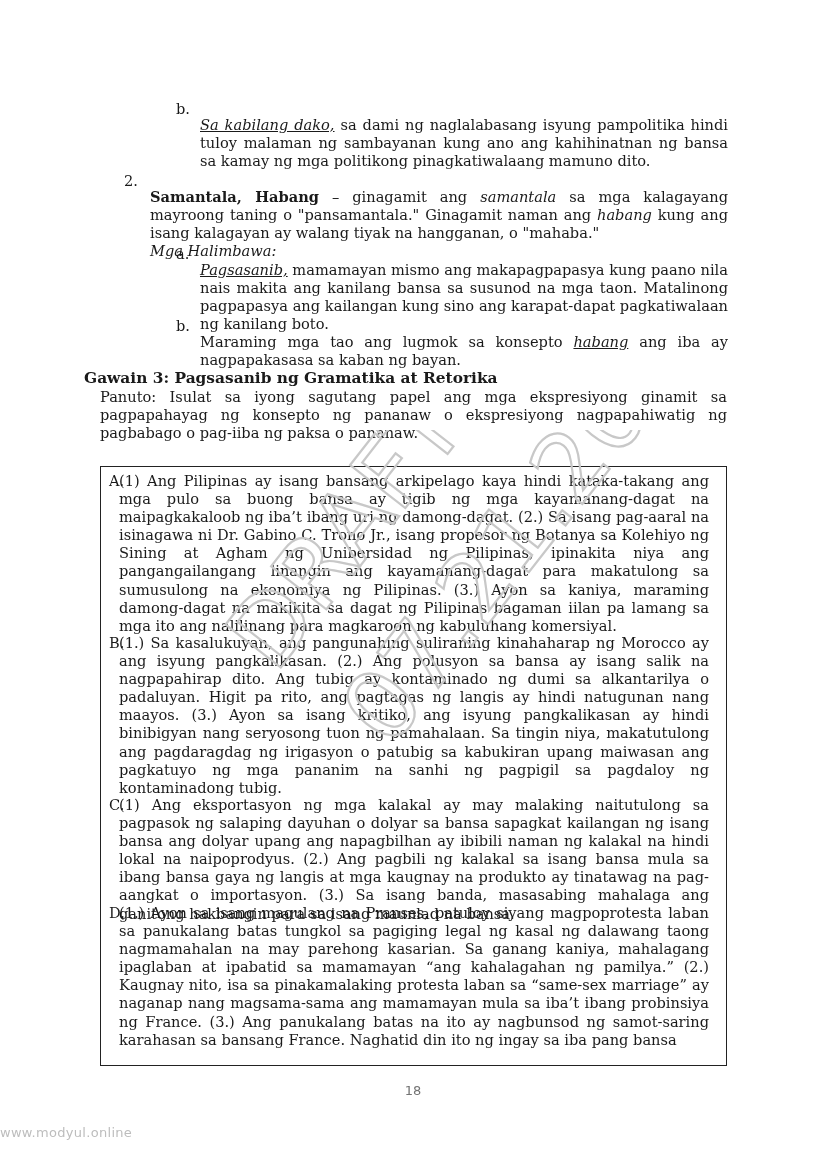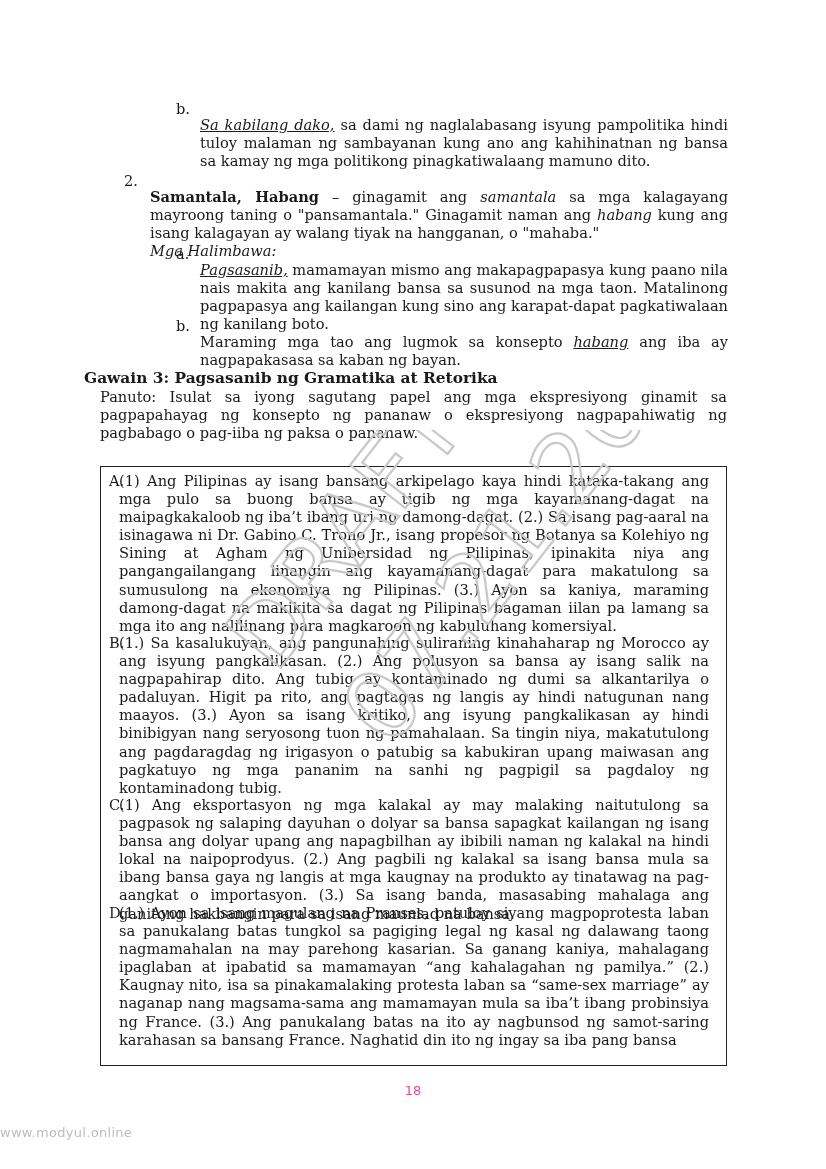--- a/index.html
+++ b/index.html
@@ -32,21 +32,21 @@
     .bi { position: absolute; left: 8px; width: 610px; }
     .bi .lbl { position: absolute; left: 0; top: 0; }
     .bi .body { position: absolute; left: 10px; top: 0; width: 590px; text-align: justify; text-align-last: justify; }
     .bi .body.last { text-align-last: left; }
     #bi-a { top: 5px; }
     #bi-b { top: 167px; }
     #bi-c { top: 329px; }
     #bi-d { top: 437px; }
 
     #page-num { left: 0; width: 826px; top: 1083px; text-align: center;
-                font-family: "DejaVu Sans", "Liberation Sans", sans-serif; font-size: 13px; color: #ec4899; }
+                font-family: "DejaVu Sans", "Liberation Sans", sans-serif; font-size: 13px; color: #737373; }
     #site { left: 0; width: 826px; top: 1125px; text-align: left;
             font-family: "DejaVu Sans", "Liberation Sans", sans-serif; font-size: 13px; color: #bdbdbd; letter-spacing: 0.3px; }
 
     #watermark { position: absolute; left: 180px; top: 430px; width: 480px; height: 320px;
                  pointer-events: none; }
     #watermark svg { width: 100%; height: 100%; }
     #watermark text { font-family: "DejaVu Sans", "Liberation Sans", sans-serif; fill: none;
                       stroke: #c8c8c8; stroke-width: 2.2; font-size: 96px; }
   </style>
 </head>

